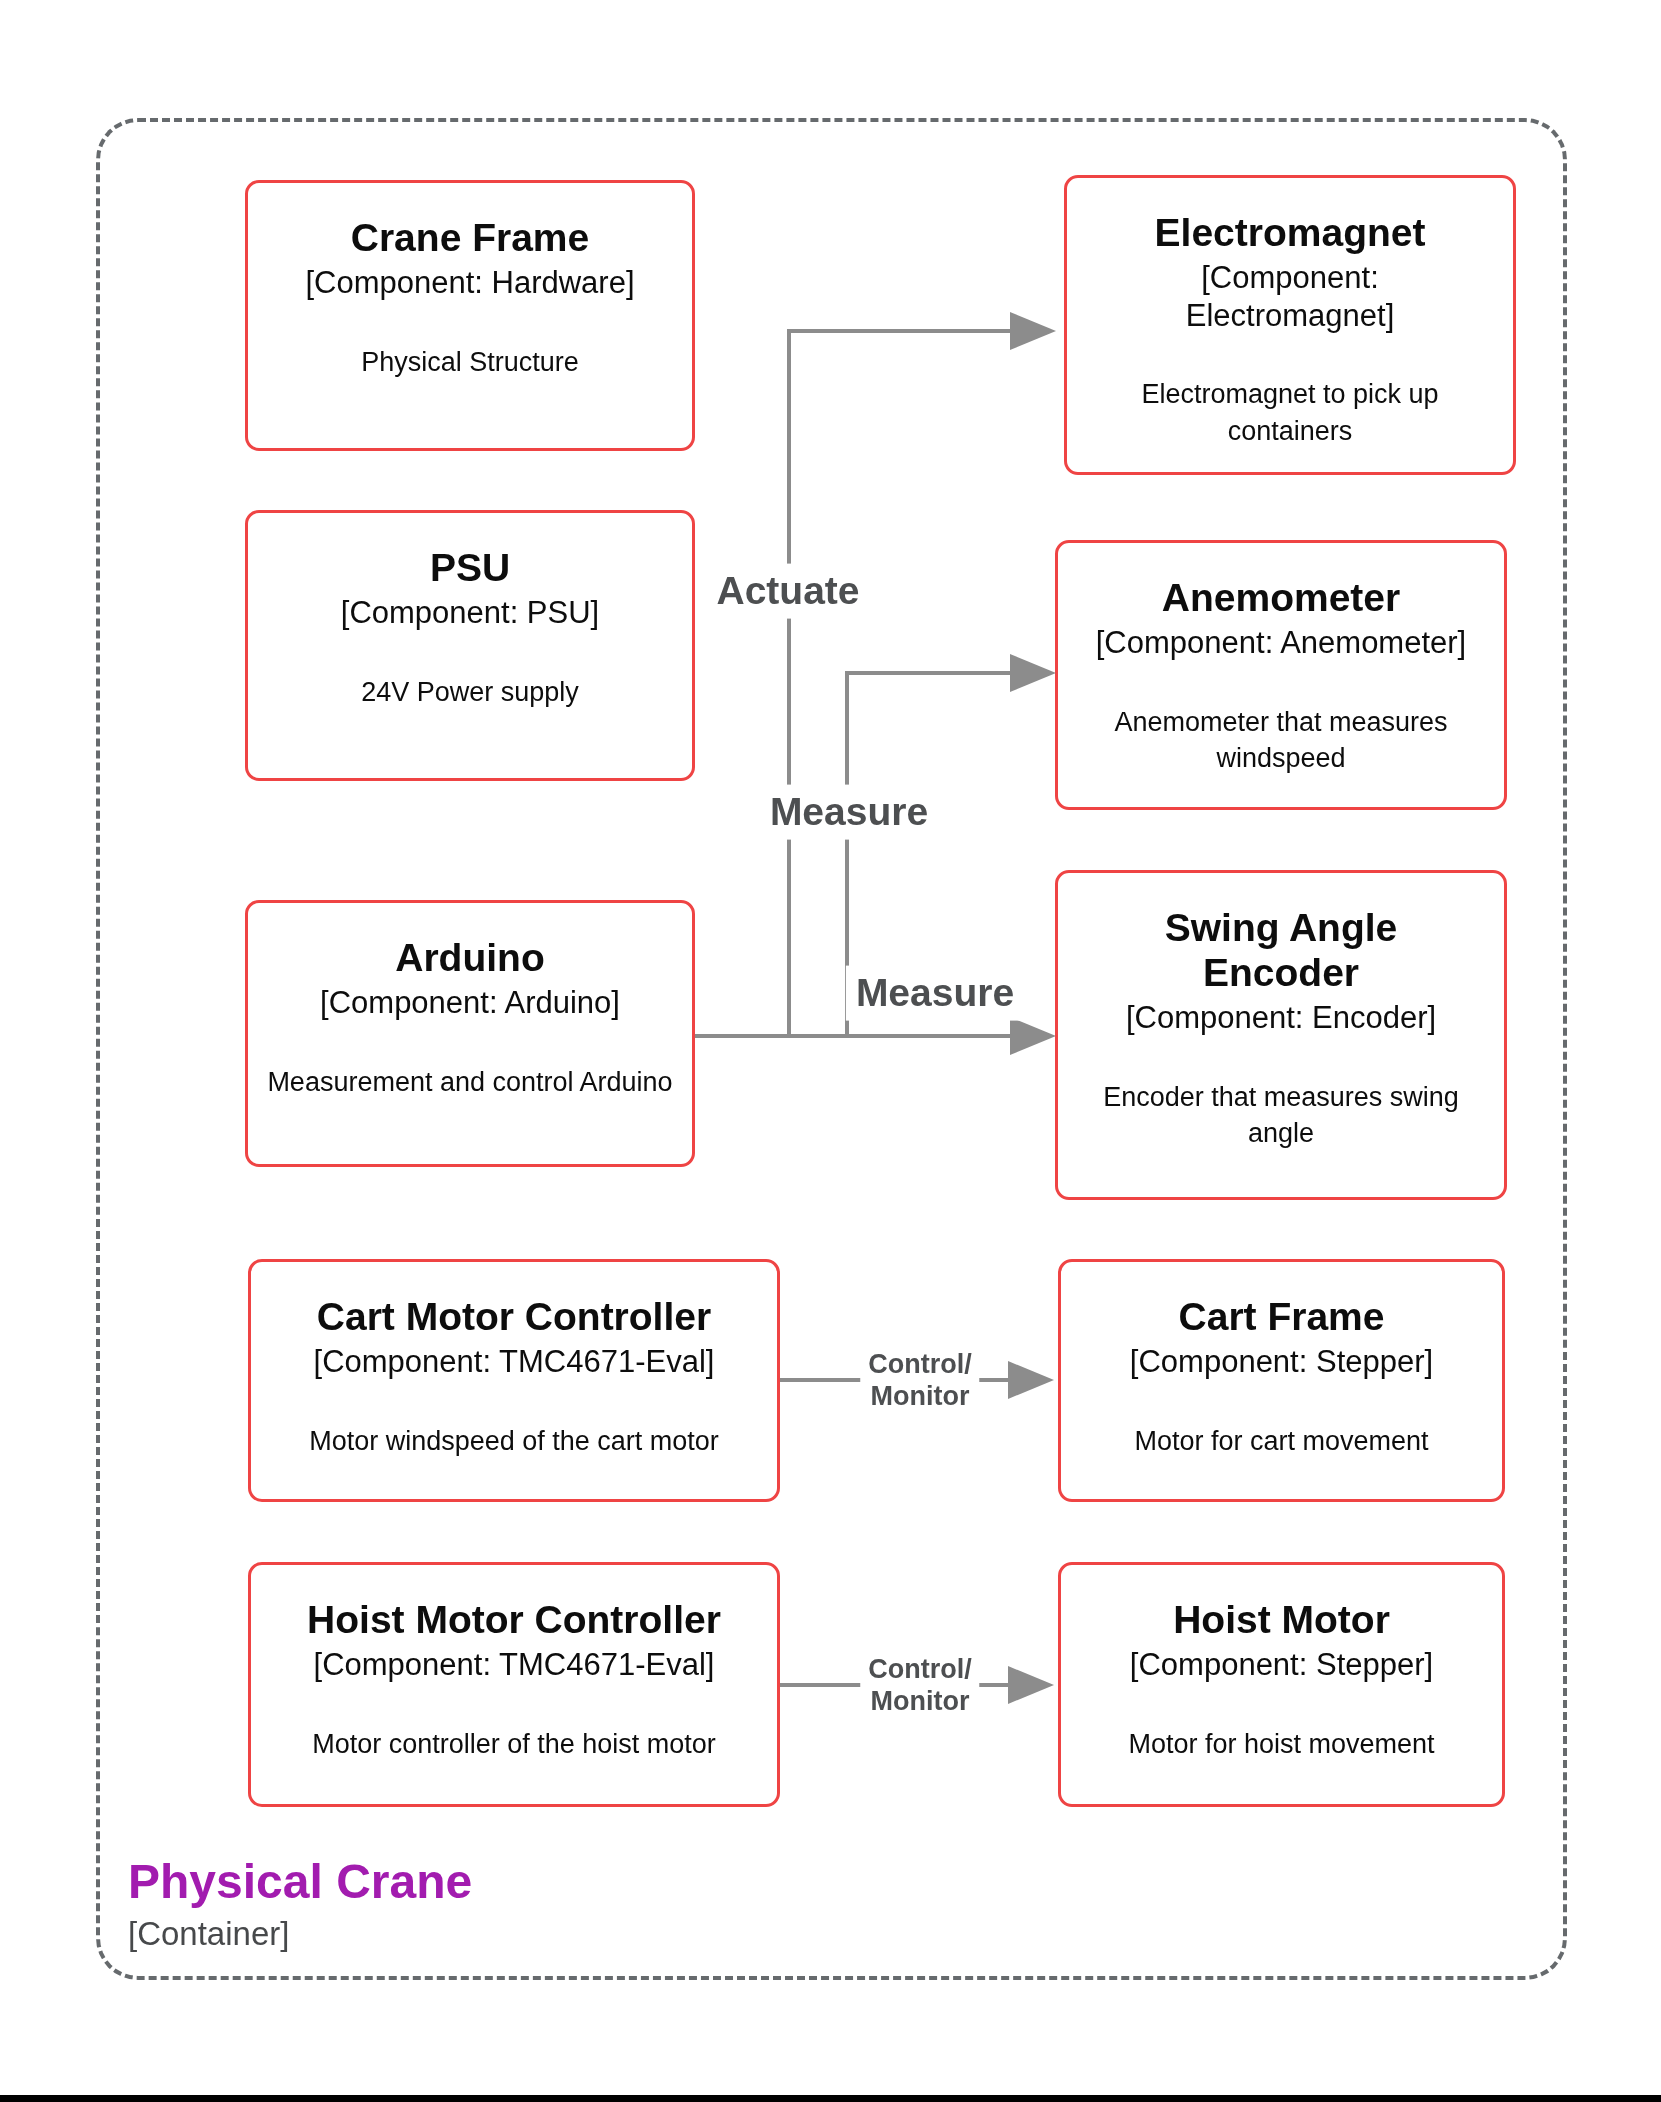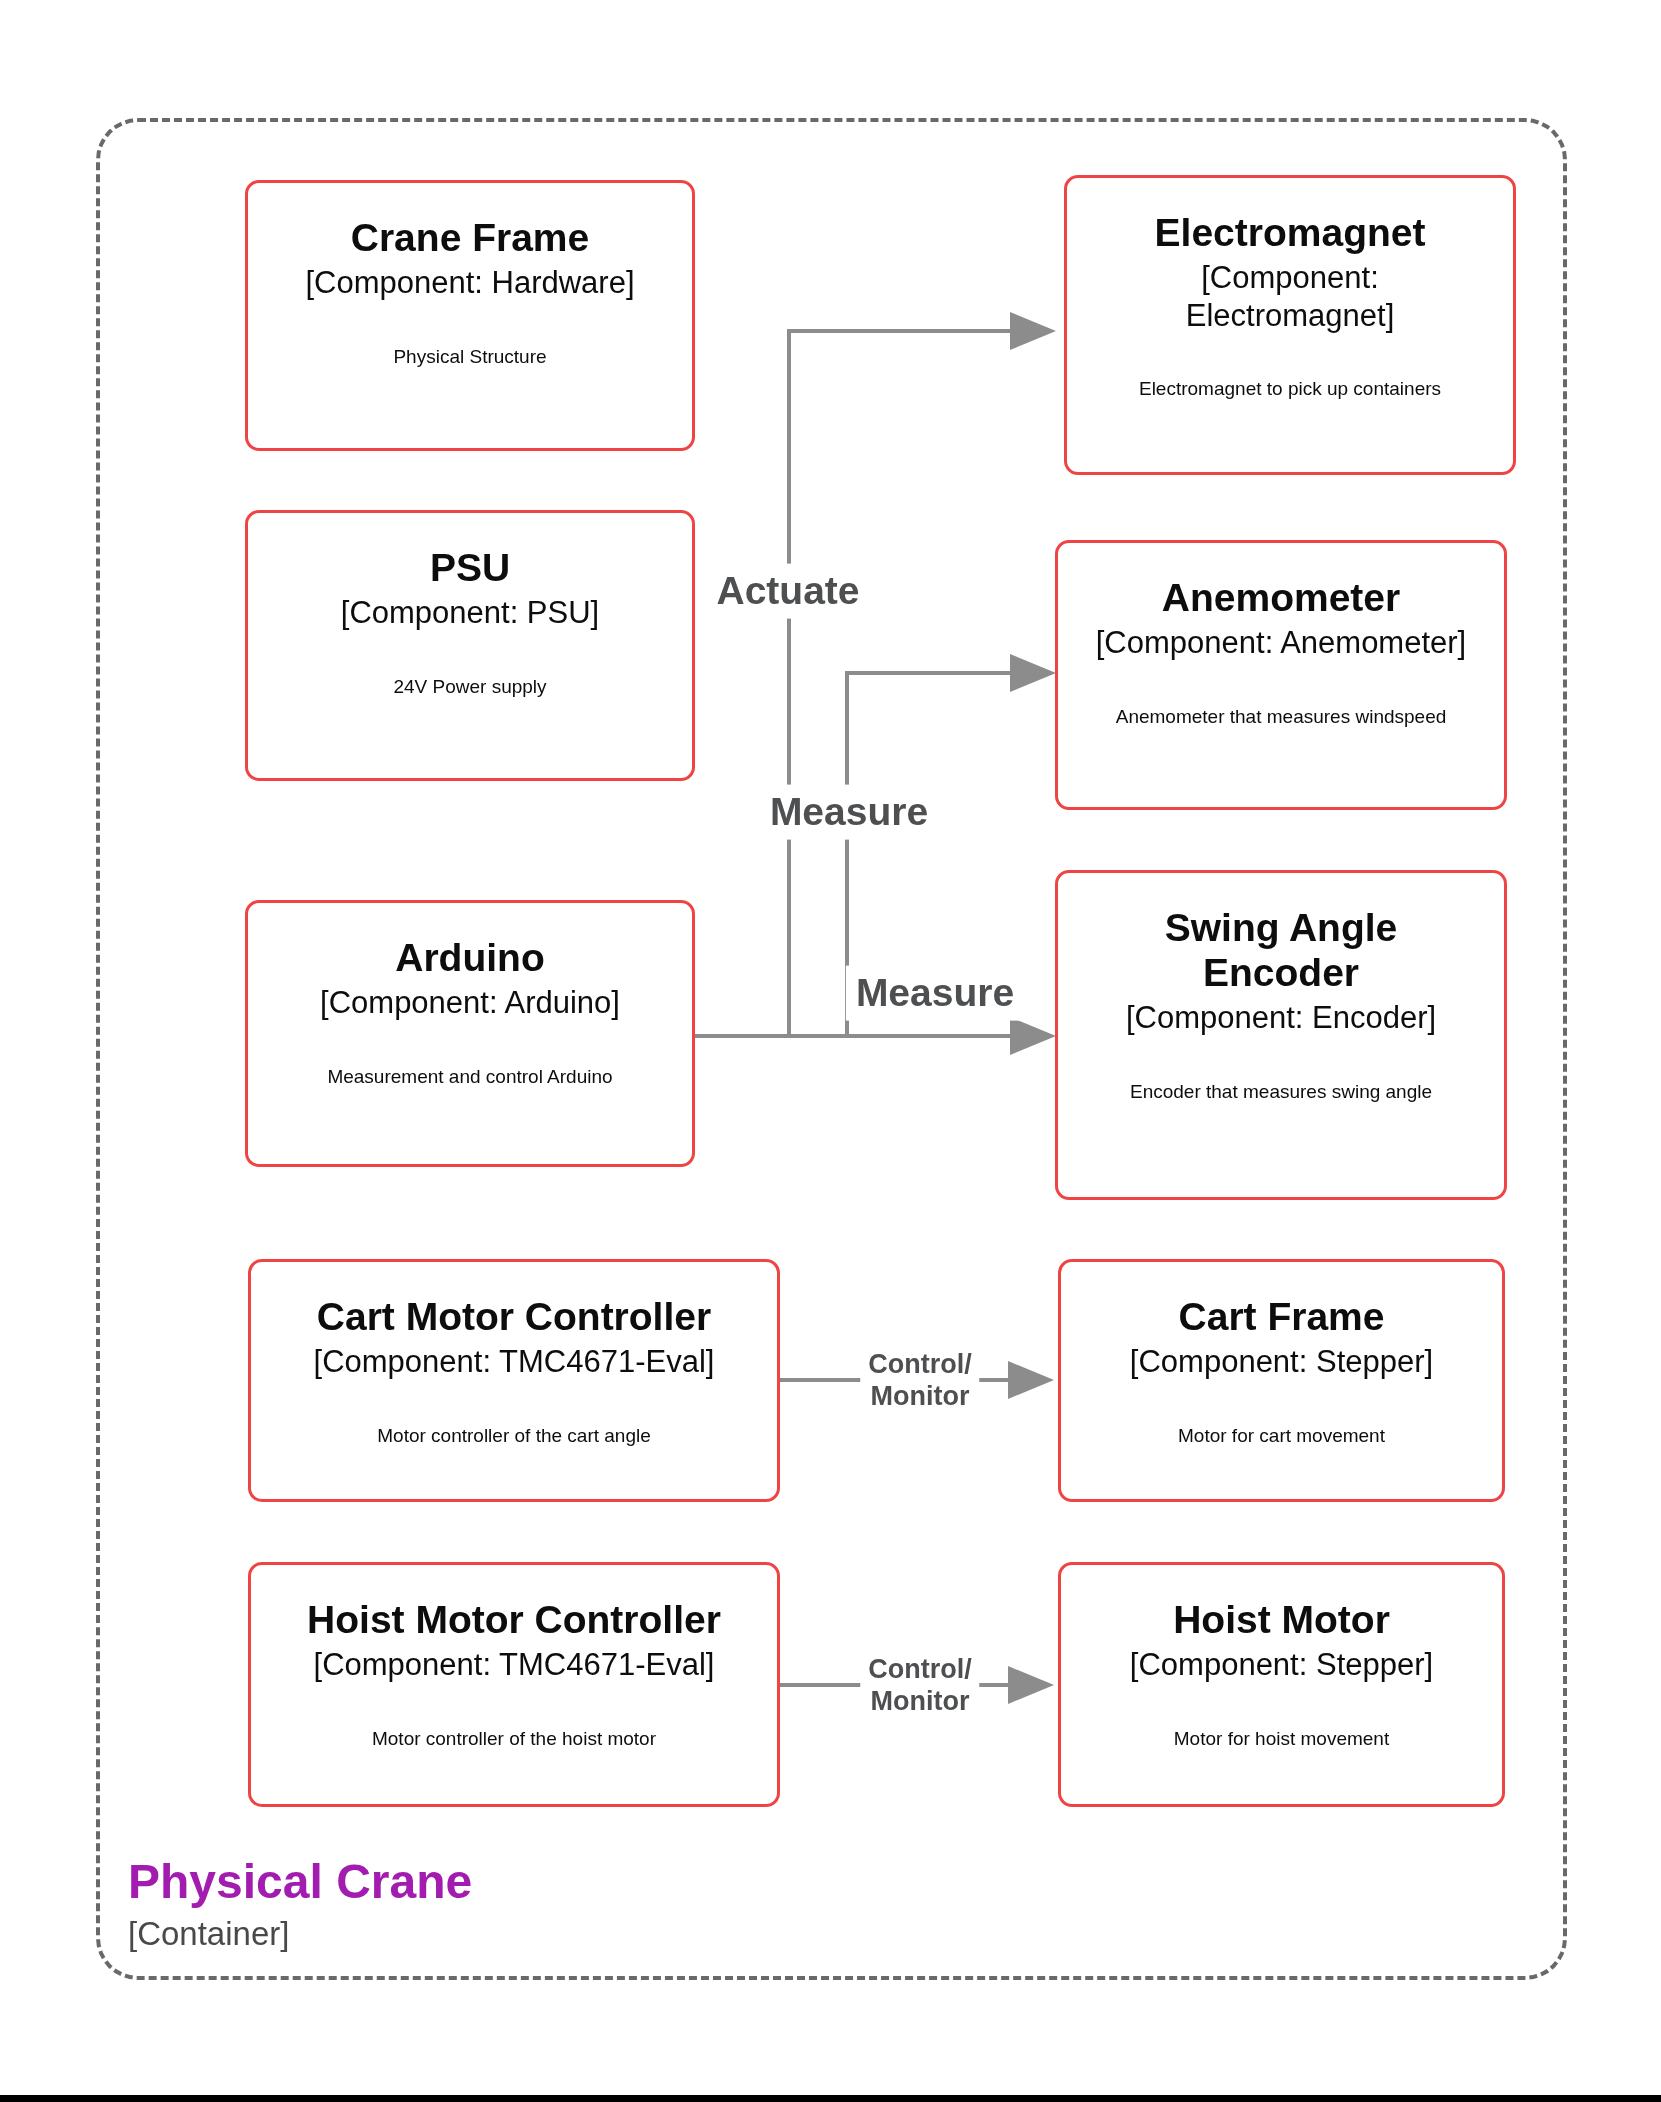--- a/index.html
+++ b/index.html
@@ -16,21 +16,21 @@
   .boundary-type{font-size:33px; color:#47494b; line-height:1.25; margin-top:4px;}
 
   
   .node{
     position:absolute; background:#fff; border:3px solid #ef4444; border-radius:14px;
     box-sizing:border-box; display:flex; flex-direction:column; align-items:center;
     text-align:center; padding:33px 16px 0 16px; color:#0d0d0d;
   }
   .node .title{font-size:39px; font-weight:bold; line-height:1.15;}
   .node .meta{font-size:31px; line-height:1.22; margin-top:3px;}
-  .node .desc{font-size:19px; line-height:1.35; margin-top:42px;}
+  .node .desc{font-size:27px; line-height:1.35; margin-top:42px;}
   .node-electromagnet .meta{max-width:330px;}
   .node-swing-angle-encoder .title{max-width:345px;}
 
   
   .seg{position:absolute; background:#8c8c8c;}
   .arrowhead{
     position:absolute; width:0; height:0;
     border-top:19px solid transparent; border-bottom:19px solid transparent;
     border-left:46px solid #8c8c8c;
   }
@@ -97,21 +97,21 @@
 
   <div class="node node-arduino" style="left:245px; top:900px; width:450px; height:267px;">
     <div class="title">Arduino</div>
     <div class="meta">[Component: Arduino]</div>
     <div class="desc">Measurement and control Arduino</div>
   </div>
 
   <div class="node node-cart-motor-controller" style="left:248px; top:1259px; width:532px; height:243px;">
     <div class="title">Cart Motor Controller</div>
     <div class="meta">[Component: TMC4671-Eval]</div>
-    <div class="desc">Motor controller of the cart angle</div>
+    <div class="desc">Motor windspeed of the cart motor</div>
   </div>
 
   <div class="node node-hoist-motor-controller" style="left:248px; top:1562px; width:532px; height:245px;">
     <div class="title">Hoist Motor Controller</div>
     <div class="meta">[Component: TMC4671-Eval]</div>
     <div class="desc">Motor controller of the hoist motor</div>
   </div>
 
   <div class="node node-electromagnet" style="left:1055px; top:175px; width:452px; height:300px;margin-left:9px;">
     <div class="title">Electromagnet</div>

